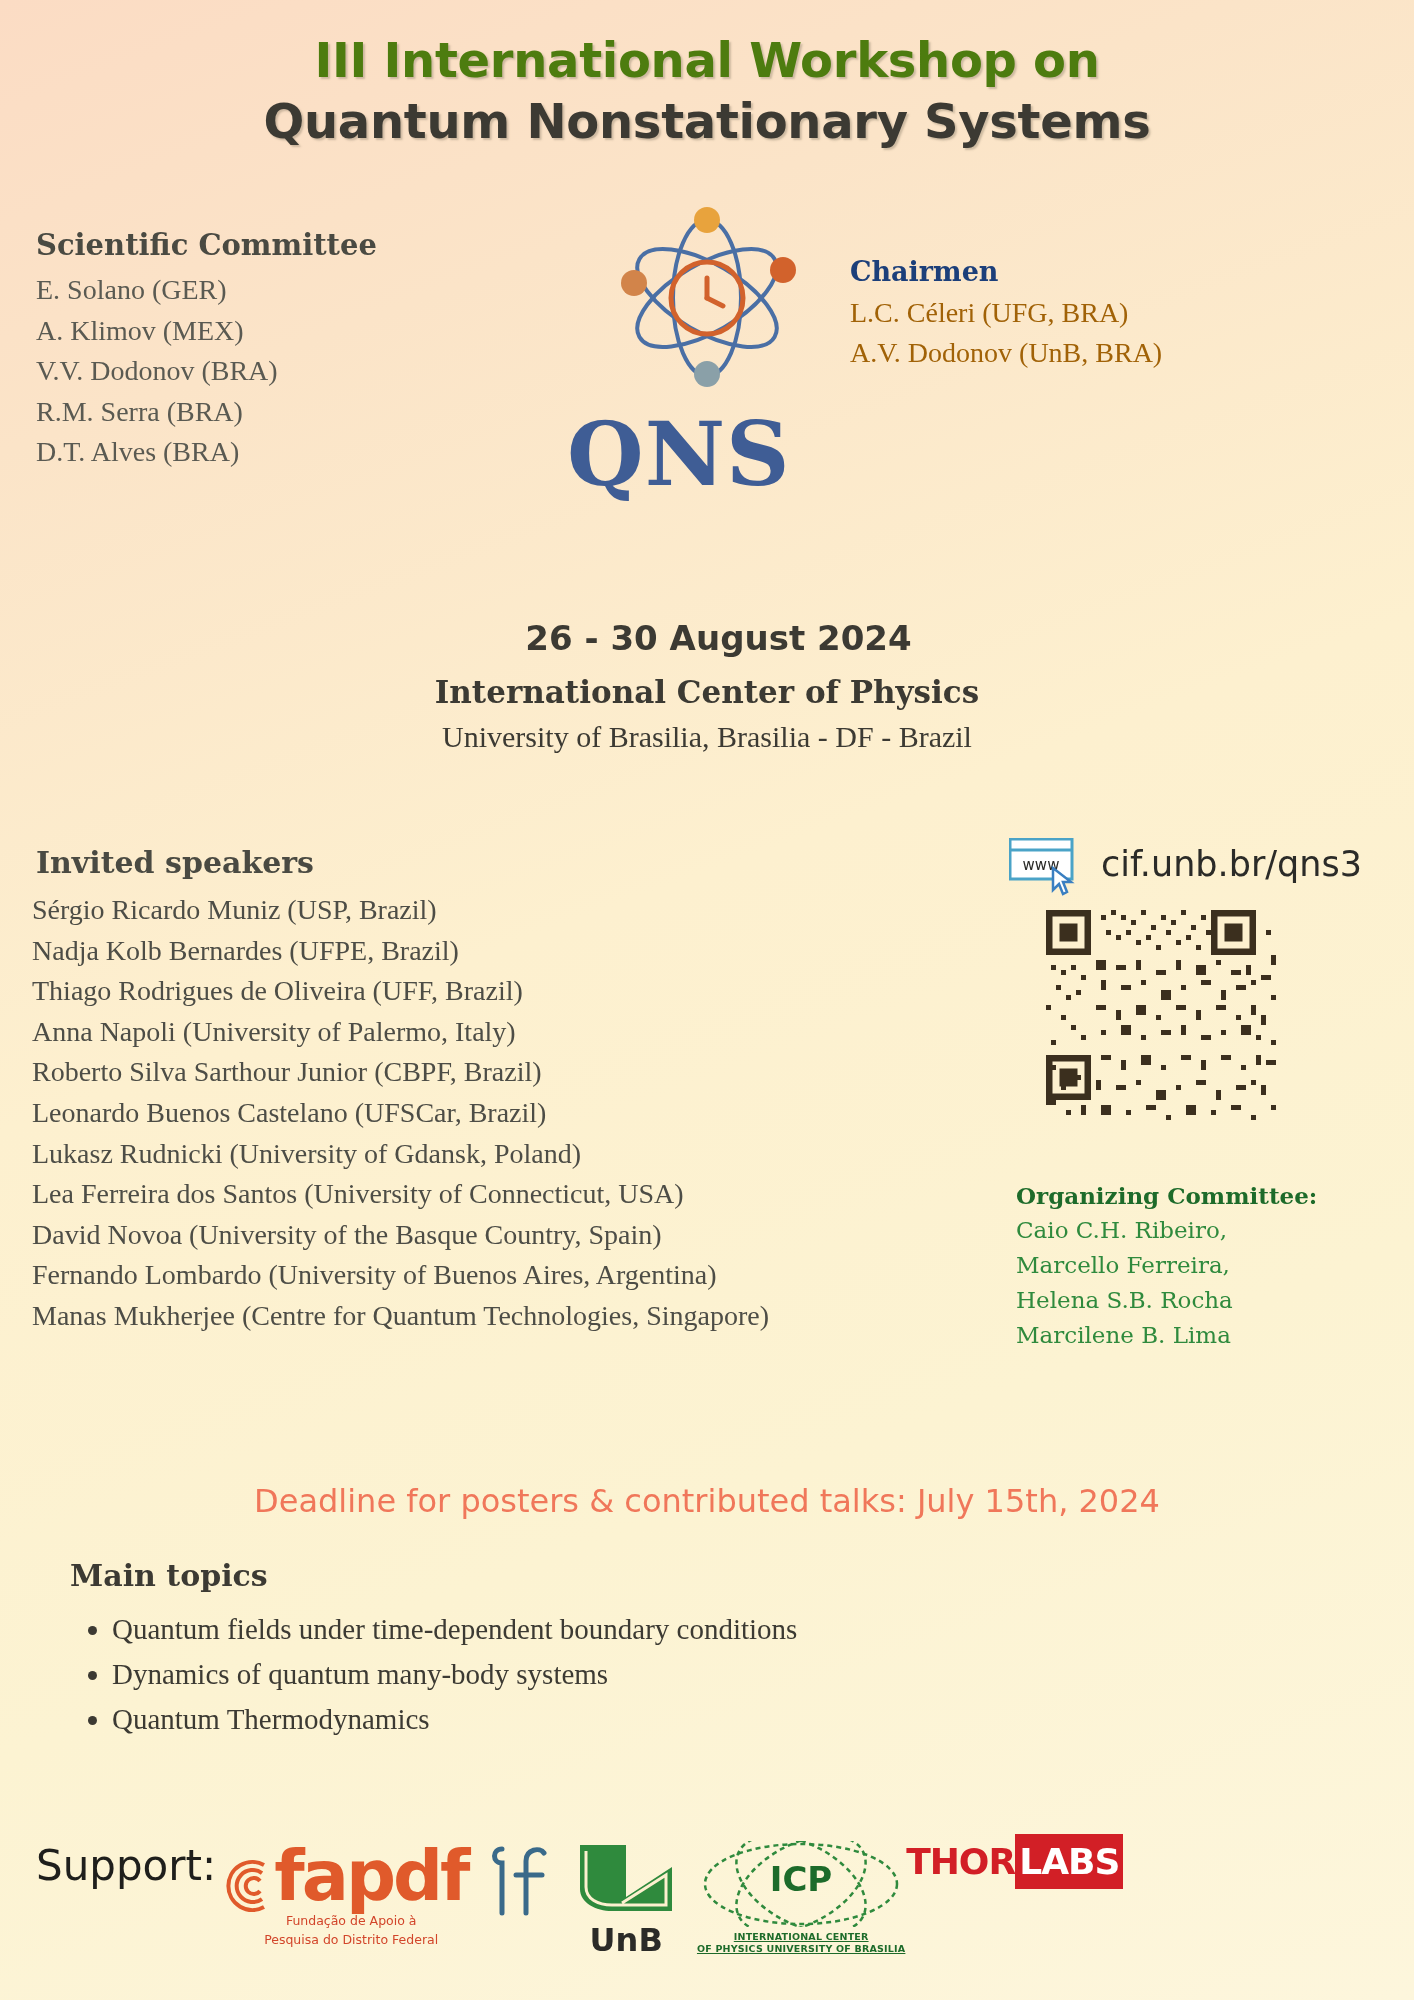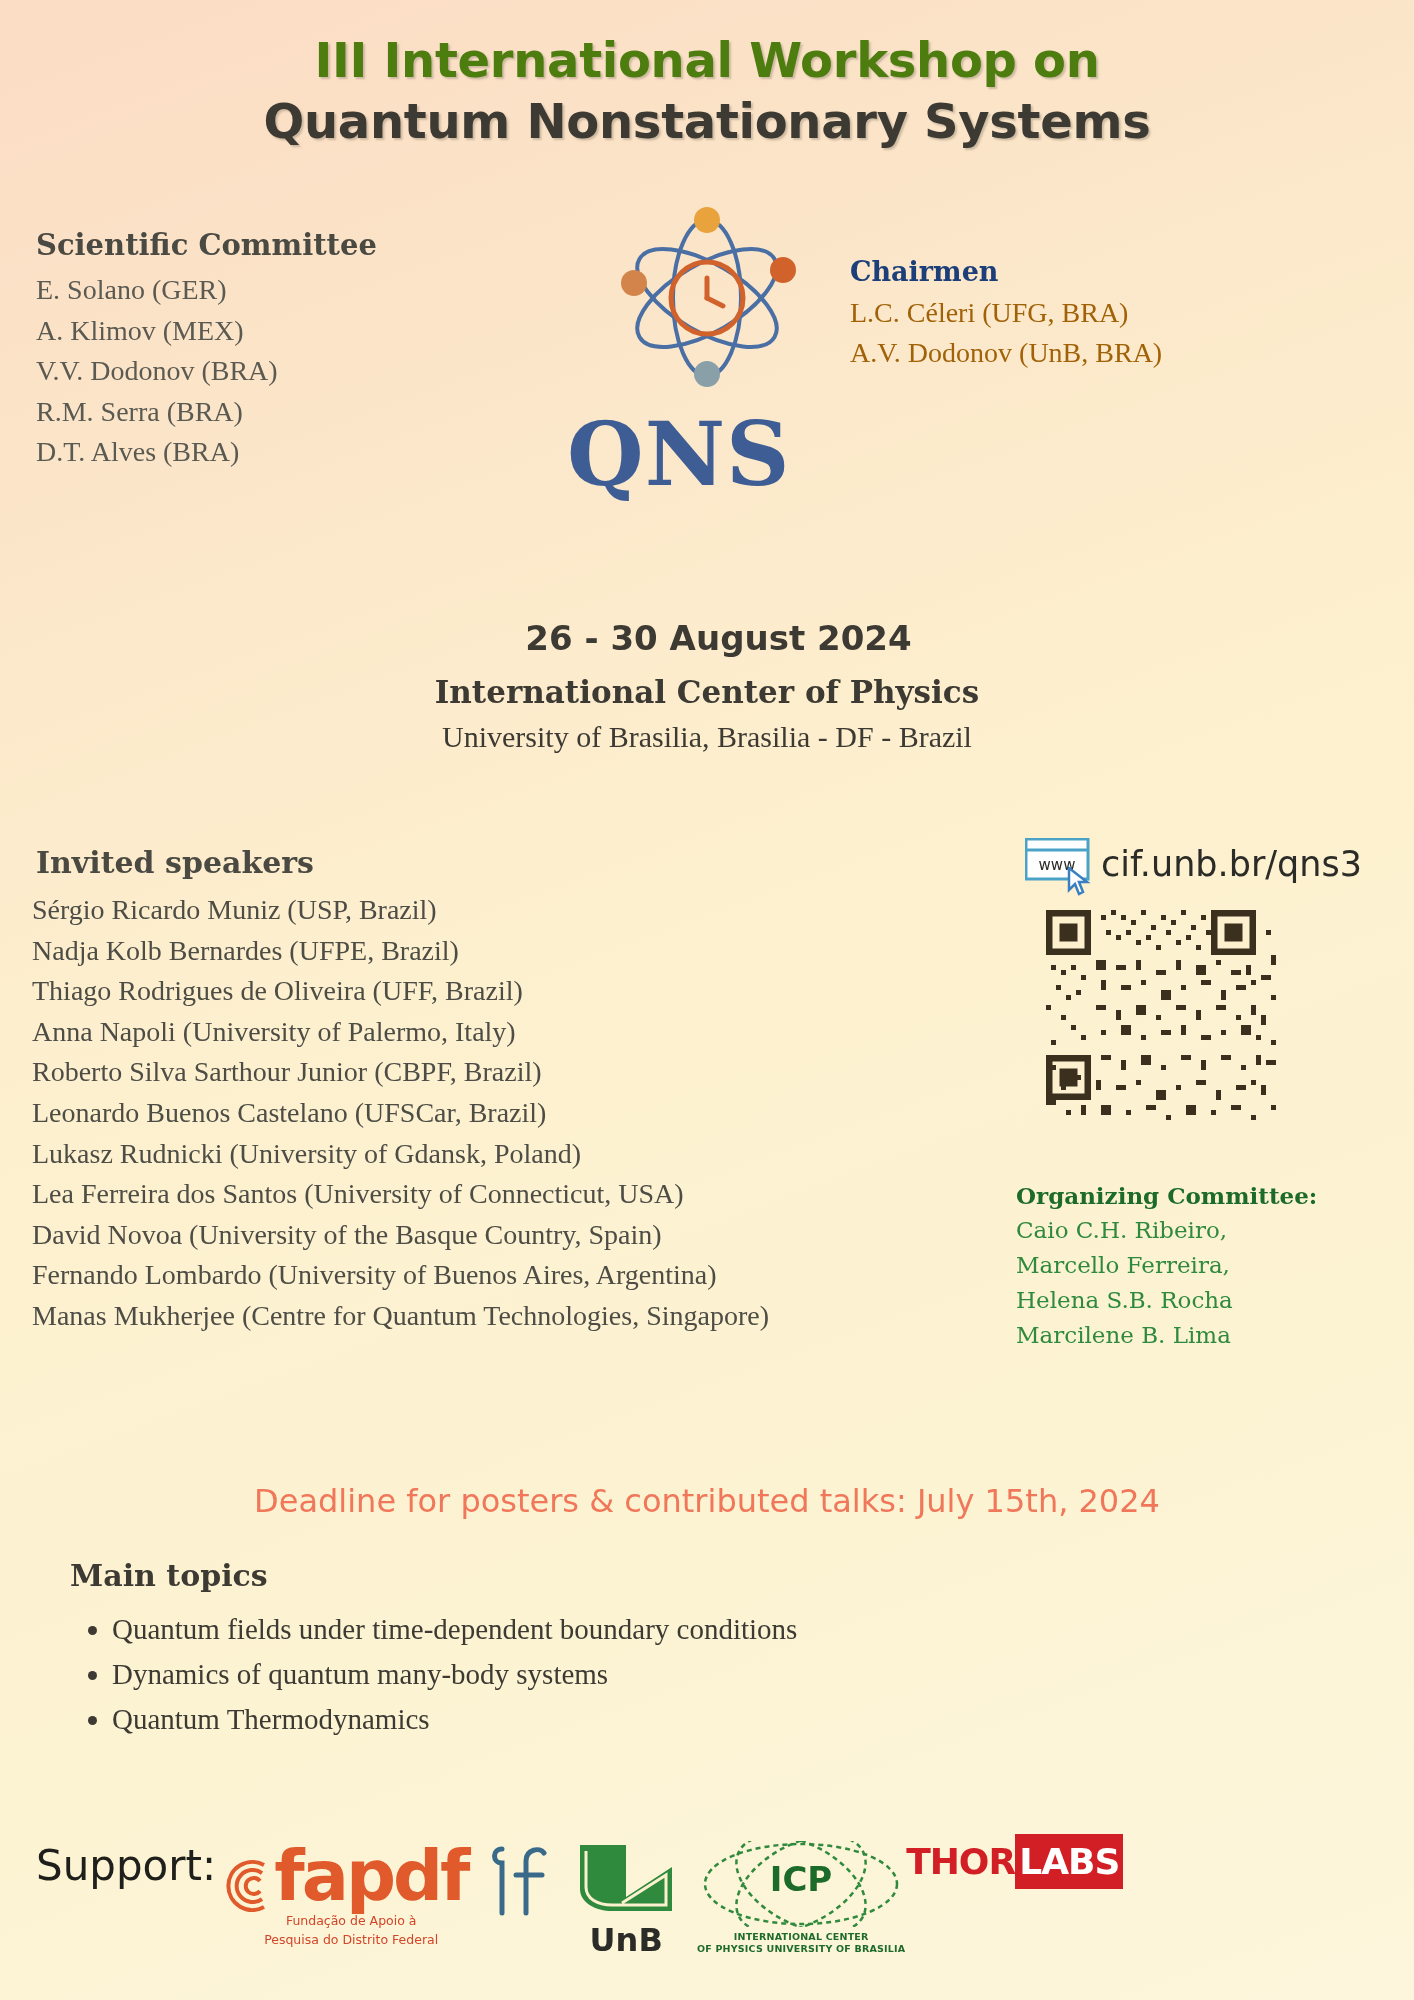--- a/index.html
+++ b/index.html
@@ -148,21 +148,21 @@
     line-height: 1.45;
   }
 
   
   .url-block {
     position: absolute;
     right: 52px;
     top: 838px;
     display: flex;
     align-items: center;
-    gap: 4px;
+    gap: 20px;
   }
   .www-icon {
     width: 72px;
     height: 52px;
     position: relative;
   }
   .url-text {
     font-family: "DejaVu Sans", sans-serif;
     font-size: 35px;
     color: #2b2b28;
@@ -284,20 +284,21 @@
     margin-top: 2px;
   }
   .logo-icp { width: 210px; text-align: center; }
   .icp-sub {
     font-family: "DejaVu Sans", sans-serif;
     font-weight: bold;
     font-size: 9.5px;
     color: #1d6b2a;
     line-height: 1.25;
     letter-spacing: 0.2px;
+    text-decoration: underline;
   }
   .logo-thorlabs {
     font-family: "DejaVu Sans", sans-serif;
     font-weight: bold;
     font-size: 36px;
     letter-spacing: -1px;
   }
   .thor { color: #d21f26; }
   .labs { color: #ffffff; background: #d21f26; padding: 7px 4px; }
 

